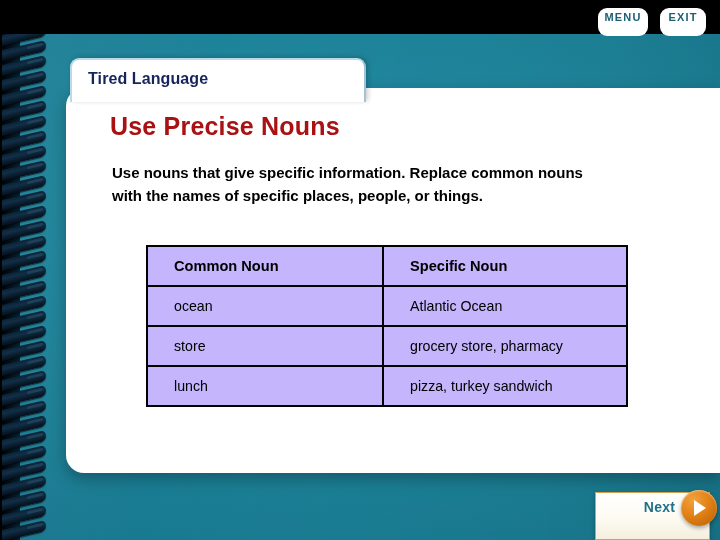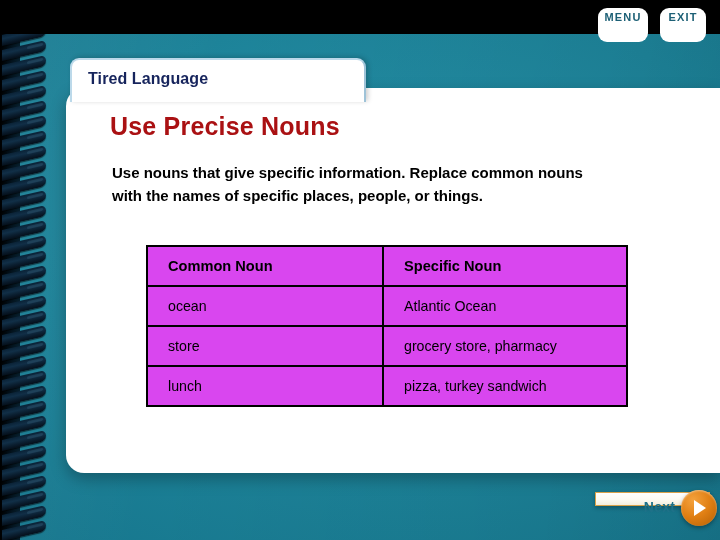--- a/index.html
+++ b/index.html
@@ -9,21 +9,21 @@
     background:#000;
   }
   #stage { position:relative; width:720px; height:540px; overflow:hidden; }
 
   
   .topbar {
     position:absolute; left:0; top:0; width:720px; height:34px;
     background:#000000; z-index:40;
   }
   .navbtn {
-    position:absolute; top:8px; height:34px;
+    position:absolute; top:8px; height:28px;
     background:#ffffff; border-radius:9px;
     color:#1d6076; font-size:11px; font-weight:bold;
     letter-spacing:1.2px; line-height:18px; text-align:center;
     font-family:"Liberation Sans", sans-serif;
     cursor:pointer; user-select:none;
   }
   #menu-btn { left:598px; width:50px; }
   #exit-btn { left:660px; width:46px; }
 
   
@@ -99,33 +99,33 @@
     font-size:15px; font-weight:bold; color:#000;
     line-height:22.5px; z-index:14;
   }
 
   
   .tablewrap {
     position:absolute; left:146px; top:245px; width:480px; z-index:14;
   }
   table.cmp { border-collapse:collapse; width:480px; table-layout:fixed; }
   table.cmp td {
-    border:2px solid #000; height:40px; padding:0 20px;
+    border:2px solid #000; height:40px; padding:0 26px;
     font-size:14.2px; color:#000; vertical-align:middle;
-    background:#d946ef; overflow:hidden; white-space:nowrap;
+    background:#c4b5fd; overflow:hidden; white-space:nowrap;
   }
   table.cmp td.c1 { width:236px; }
   table.cmp td.c2 { width:244px; }
   table.cmp tr.hdr td { font-weight:bold; font-size:14.6px; }
   td.h-common  { color:#c8862a; }
   td.h-specific{ color:#141a9a;margin-left:28px; }
 
   
   .next-btn {
-    position:absolute; left:595px; top:492px; width:115px; height:14px;
+    position:absolute; left:595px; top:492px; width:115px; height:48px;
     background:linear-gradient(180deg,#ffffff 0%, #fdfbf3 55%, #f4eede 100%);
     border:1px solid #d9a24a;
     box-shadow:0 2px 4px rgba(0,0,0,0.28);
     z-index:20; cursor:pointer;
   }
   .next-label {
     position:absolute; right:34px; top:6px;
     font-size:14px; font-weight:bold; color:#1e7188;
     letter-spacing:.2px;
   }

